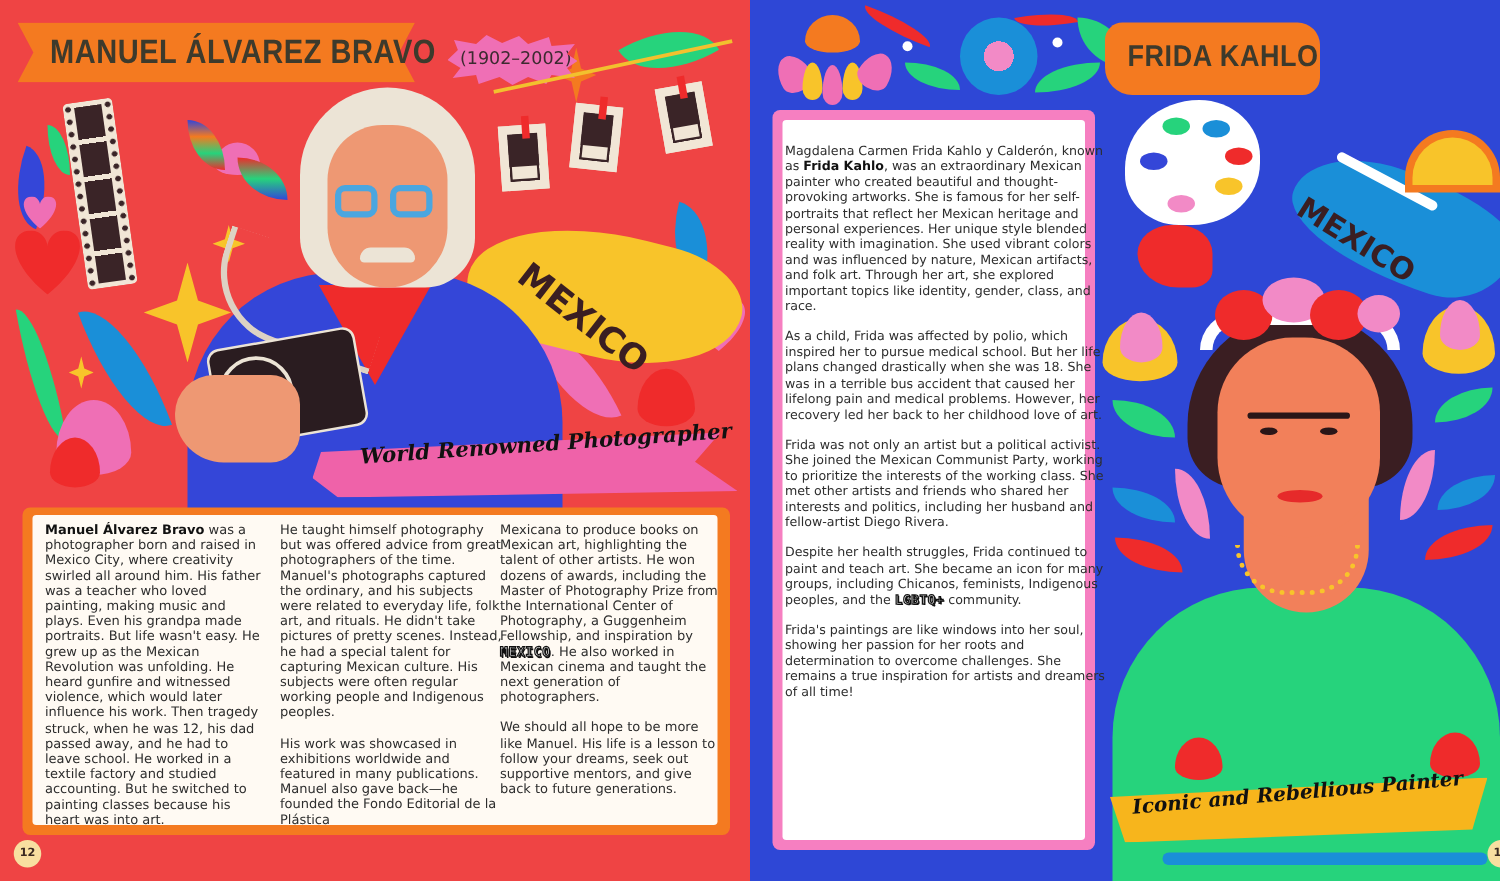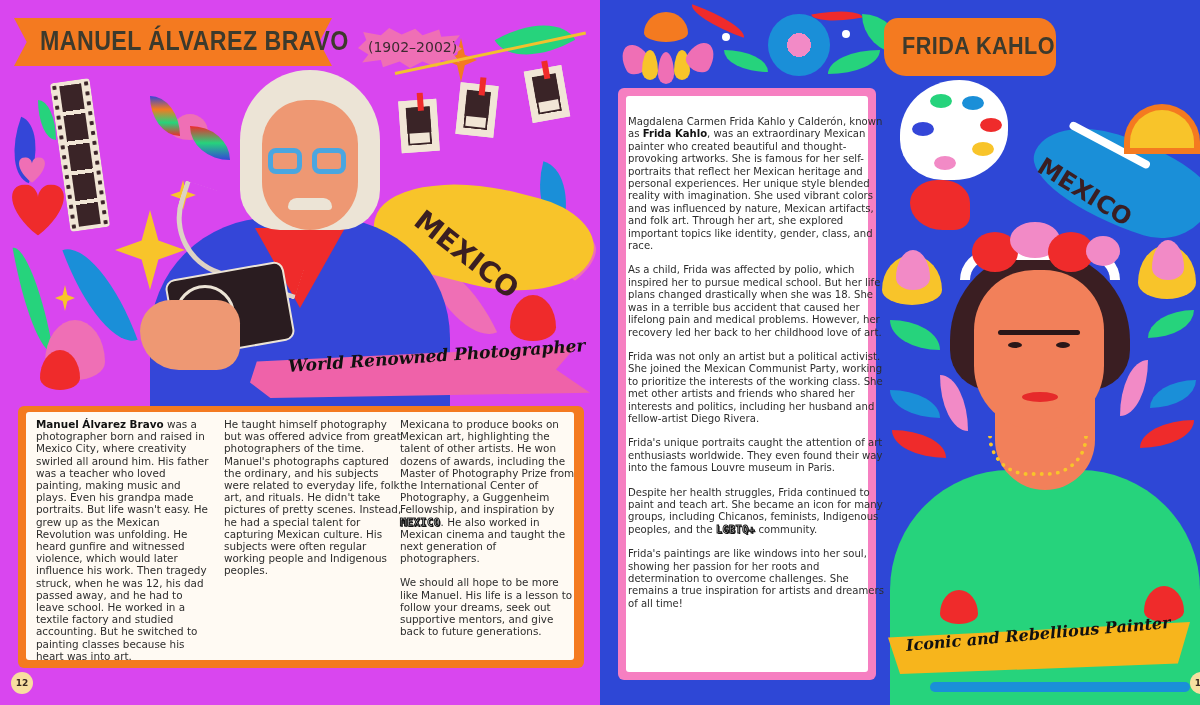--- a/index.html
+++ b/index.html
@@ -1,20 +1,20 @@
 <!DOCTYPE html>
 <html><head>
 <meta charset="utf-8">
 <style>
   *{box-sizing:border-box;margin:0;padding:0}
   html,body{width:1200px;height:705px;overflow:hidden;background:#2a1e22}
   body{font-family:"DejaVu Sans","Liberation Sans",sans-serif;position:relative}
   .spread{position:absolute;left:0;top:0;width:1200px;height:705px;display:flex}
   .page{position:relative;height:705px;overflow:hidden}
-  .left{width:600px;background:#d946ef}
+  .left{width:600px;background:#ef4444}
   .right{width:600px;background:#2e47d6}
 
   
   .abs{position:absolute}
   .leaf{position:absolute;border-radius:0 100% 0 100%}
   .petal{position:absolute;border-radius:50% 50% 50% 50% / 70% 70% 30% 30%}
   .star{position:absolute;clip-path:polygon(50% 0,62% 38%,100% 50%,62% 62%,50% 100%,38% 62%,0 50%,38% 38%)}
   .dot{position:absolute;border-radius:50%}
   .heart{position:absolute;clip-path:path('M20 36 C 0 20, 0 4, 12 4 C 17 4, 20 9, 20 12 C 20 9, 23 4, 28 4 C 40 4, 40 20, 20 36 Z')}
 
@@ -180,20 +180,21 @@
     <div class="abs ribbon-text ribbon-text-l">World Renowned Photographer</div>
 
     <div class="abs textbox-l">
       <div class="inner"></div>
     </div>
     <div class="col" style="left:36px;top:418px;width:176px">
       <p><b>Manuel Álvarez Bravo</b><span> was a photographer born and raised in Mexico City, where creativity swirled all around him. His father was a teacher who loved painting, making music and plays. Even his grandpa made portraits. But life wasn't easy. He grew up as the Mexican Revolution was unfolding. He heard gunfire and witnessed violence, which would later influence his work. Then tragedy struck, when he was 12, his dad passed away, and he had to leave school. He worked in a textile factory and studied accounting. But he switched to painting classes because his heart was into art.</span></p>
     </div>
     <div class="col" style="left:224px;top:418px;width:180px">
       <p>He taught himself photography but was offered advice from great photographers of the time. Manuel's photographs captured the ordinary, and his subjects were related to everyday life, folk art, and rituals. He didn't take pictures of pretty scenes. Instead, he had a special talent for capturing Mexican culture. His subjects were often regular working people and Indigenous peoples.</p>
+      <p>His work was showcased in exhibitions worldwide and featured in many publications. Manuel also gave back—he founded the Fondo Editorial de la Plástica</p>
     </div>
     <div class="col" style="left:400px;top:418px;width:176px">
       <p><span>Mexicana to produce books on Mexican art, highlighting the talent of other artists. He won dozens of awards, including the Master of Photography Prize from the International Center of Photography, a Guggenheim Fellowship, and inspiration by </span><span class="logo-word">MEXICO</span><span>. He also worked in Mexican cinema and taught the next generation of photographers.</span></p>
       <p>We should all hope to be more like Manuel. His life is a lesson to follow your dreams, seek out supportive mentors, and give back to future generations.</p>
     </div>
 
     <div class="pagenum" style="left:11px;top:672px">12</div>
   </section>
 
   <section class="page right">
@@ -213,21 +214,20 @@
     <div class="dot" style="left:242px;top:30px;width:8px;height:8px;background:#fff"></div>
     <div class="leaf" style="left:262px;top:14px;width:40px;height:40px;background:#26d37c"></div>
 
     <div class="abs textbox-r">
         <div class="inner"></div>
       </div>
     <div class="col col-r">
       <p><span>Magdalena Carmen Frida Kahlo y Calderón, known as </span><b>Frida Kahlo</b><span>, was an extraordinary Mexican painter who created beautiful and thought-provoking artworks. She is famous for her self-portraits that reflect her Mexican heritage and personal experiences. Her unique style blended reality with imagination. She used vibrant colors and was influenced by nature, Mexican artifacts, and folk art. Through her art, she explored important topics like identity, gender, class, and race.</span></p>
       <p>As a child, Frida was affected by polio, which inspired her to pursue medical school. But her life plans changed drastically when she was 18. She was in a terrible bus accident that caused her lifelong pain and medical problems. However, her recovery led her back to her childhood love of art.</p>
       <p>Frida was not only an artist but a political activist. She joined the Mexican Communist Party, working to prioritize the interests of the working class. She met other artists and friends who shared her interests and politics, including her husband and fellow-artist Diego Rivera.</p>
-      <p>Frida's unique portraits caught the attention of art enthusiasts worldwide. They even found their way into the famous Louvre museum in Paris.</p>
       <p><span>Despite her health struggles, Frida continued to paint and teach art. She became an icon for many groups, including Chicanos, feminists, Indigenous peoples, and the </span><span class="logo-word">LGBTQ+</span><span> community.</span></p>
       <p>Frida's paintings are like windows into her soul, showing her passion for her roots and determination to overcome challenges. She remains a true inspiration for artists and dreamers of all time!</p>
     </div>
 
     <div class="abs title-banner-r"></div>
     <div class="abs title-text title-r">FRIDA KAHLO</div>
 
     <div class="abs palette">
       <div class="paint" style="left:30px;top:14px;background:#26d37c"></div>
       <div class="paint" style="left:62px;top:16px;background:#1a8fd8"></div>

